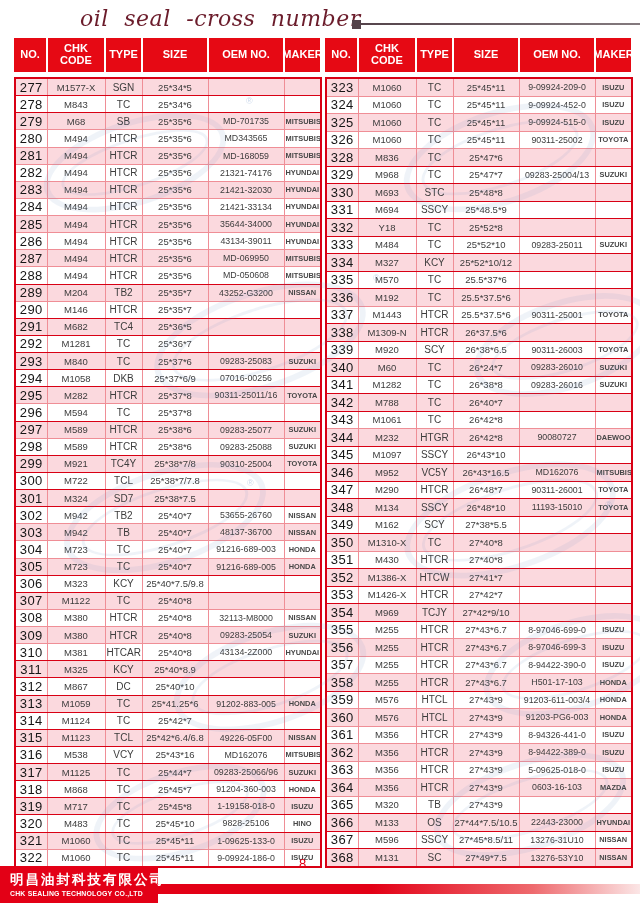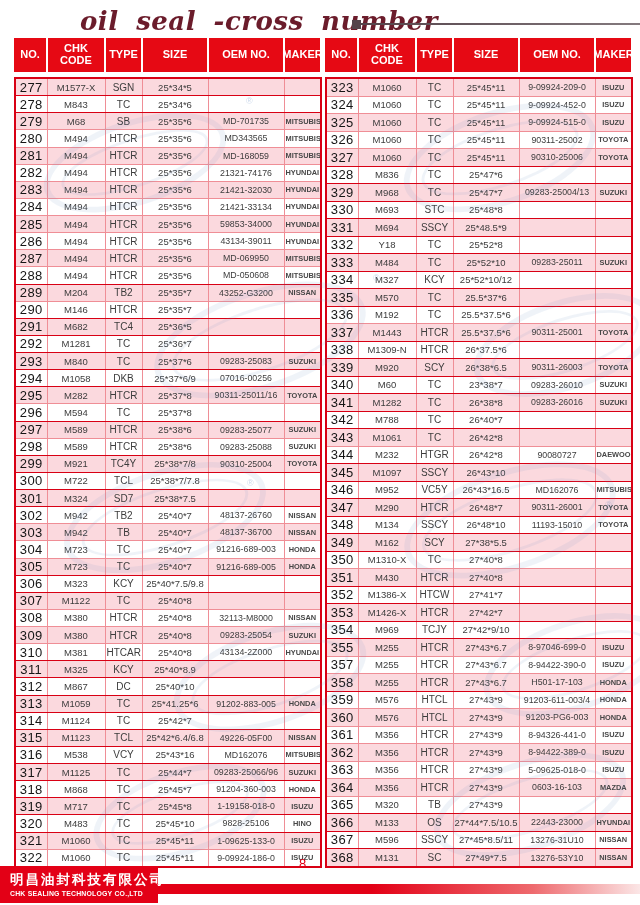--- a/index.html
+++ b/index.html
@@ -6,21 +6,21 @@
     --header-red:#e60914; --border-red:#d80014; --grid-red:#ef8e96;
     --row-pink:#fbd9de; --title-maroon:#6b1c2b; --footer-red:#e30016;
     --text-gray:#3c3c3c; --watermark-blue:#6e93c4;
   }
   *{margin:0;padding:0;box-sizing:border-box}
   html,body{background:#fff}
   body{font-family:"Liberation Sans",sans-serif}
   .page{position:relative;width:640px;height:905px;background:#fff;overflow:hidden}
 
   .title{position:absolute;top:6px;left:80px;font-family:"DejaVu Serif",serif;
-    font-style:italic;font-weight:bold;font-size:26px;color:var(--title-maroon);
+    font-style:italic;font-weight:normal;font-size:22px;color:var(--title-maroon);
     letter-spacing:.5px;word-spacing:8px;white-space:nowrap}
   .title-square{position:absolute;top:20px;left:352px;width:9px;height:9px;background:#54434a}
   .title-rule{position:absolute;top:23px;left:359px;width:281px;height:2px;
     background:linear-gradient(to right,#54434a,#847a7e)}
 
   .table-wrap{position:absolute;top:38px;width:306px;z-index:1}
   .table-wrap.left{left:14px}.table-wrap.right{left:325px}
 
   .t-header{display:flex;height:34px;background:var(--header-red);margin-bottom:5px}
   .hcell{display:flex;align-items:center;justify-content:center;color:#fff;
@@ -160,21 +160,21 @@
             <td class="c2">HTCR</td>
             <td class="c3">25*35*6</td>
             <td class="c4">21421-33134</td>
             <td class="c5">HYUNDAI</td>
           </tr>
           <tr>
             <td class="c0">285</td>
             <td class="c1">M494</td>
             <td class="c2">HTCR</td>
             <td class="c3">25*35*6</td>
-            <td class="c4">59853-34000</td>
+            <td class="c4">35644-34000</td>
             <td class="c5">HYUNDAI</td>
           </tr>
           <tr>
             <td class="c0">286</td>
             <td class="c1">M494</td>
             <td class="c2">HTCR</td>
             <td class="c3">25*35*6</td>
             <td class="c4">43134-39011</td>
             <td class="c5">HYUNDAI</td>
           </tr>
@@ -296,21 +296,21 @@
             <td class="c2">SD7</td>
             <td class="c3">25*38*7.5</td>
             <td class="c4"></td>
             <td class="c5"></td>
           </tr>
           <tr>
             <td class="c0">302</td>
             <td class="c1">M942</td>
             <td class="c2">TB2</td>
             <td class="c3">25*40*7</td>
-            <td class="c4">48137-26760</td>
+            <td class="c4">53655-26760</td>
             <td class="c5">NISSAN</td>
           </tr>
           <tr>
             <td class="c0">303</td>
             <td class="c1">M942</td>
             <td class="c2">TB</td>
             <td class="c3">25*40*7</td>
             <td class="c4">48137-36700</td>
             <td class="c5">NISSAN</td>
           </tr>
@@ -516,28 +516,20 @@
           </tr>
           <tr>
             <td class="c0">326</td>
             <td class="c1">M1060</td>
             <td class="c2">TC</td>
             <td class="c3">25*45*11</td>
             <td class="c4">90311-25002</td>
             <td class="c5">TOYOTA</td>
           </tr>
           <tr class="group-end">
-            <td class="c0">327</td>
-            <td class="c1">M1060</td>
-            <td class="c2">TC</td>
-            <td class="c3">25*45*11</td>
-            <td class="c4">90310-25006</td>
-            <td class="c5">TOYOTA</td>
-          </tr>
-          <tr class="group-end">
             <td class="c0">328</td>
             <td class="c1">M836</td>
             <td class="c2">TC</td>
             <td class="c3">25*47*6</td>
             <td class="c4"></td>
             <td class="c5"></td>
           </tr>
           <tr class="group-end">
             <td class="c0">329</td>
             <td class="c1">M968</td>
@@ -623,21 +615,21 @@
             <td class="c1">M920</td>
             <td class="c2">SCY</td>
             <td class="c3">26*38*6.5</td>
             <td class="c4">90311-26003</td>
             <td class="c5">TOYOTA</td>
           </tr>
           <tr class="group-end">
             <td class="c0">340</td>
             <td class="c1">M60</td>
             <td class="c2">TC</td>
-            <td class="c3">23*38*7</td>
+            <td class="c3">26*24*7</td>
             <td class="c4">09283-26010</td>
             <td class="c5">SUZUKI</td>
           </tr>
           <tr class="group-end">
             <td class="c0">341</td>
             <td class="c1">M1282</td>
             <td class="c2">TC</td>
             <td class="c3">26*38*8</td>
             <td class="c4">09283-26016</td>
             <td class="c5">SUZUKI</td>
@@ -748,20 +740,28 @@
           </tr>
           <tr>
             <td class="c0">355</td>
             <td class="c1">M255</td>
             <td class="c2">HTCR</td>
             <td class="c3">27*43*6.7</td>
             <td class="c4">8-97046-699-0</td>
             <td class="c5">ISUZU</td>
           </tr>
           <tr>
+            <td class="c0">356</td>
+            <td class="c1">M255</td>
+            <td class="c2">HTCR</td>
+            <td class="c3">27*43*6.7</td>
+            <td class="c4">8-97046-699-3</td>
+            <td class="c5">ISUZU</td>
+          </tr>
+          <tr>
             <td class="c0">357</td>
             <td class="c1">M255</td>
             <td class="c2">HTCR</td>
             <td class="c3">27*43*6.7</td>
             <td class="c4">8-94422-390-0</td>
             <td class="c5">ISUZU</td>
           </tr>
           <tr class="group-end">
             <td class="c0">358</td>
             <td class="c1">M255</td>

